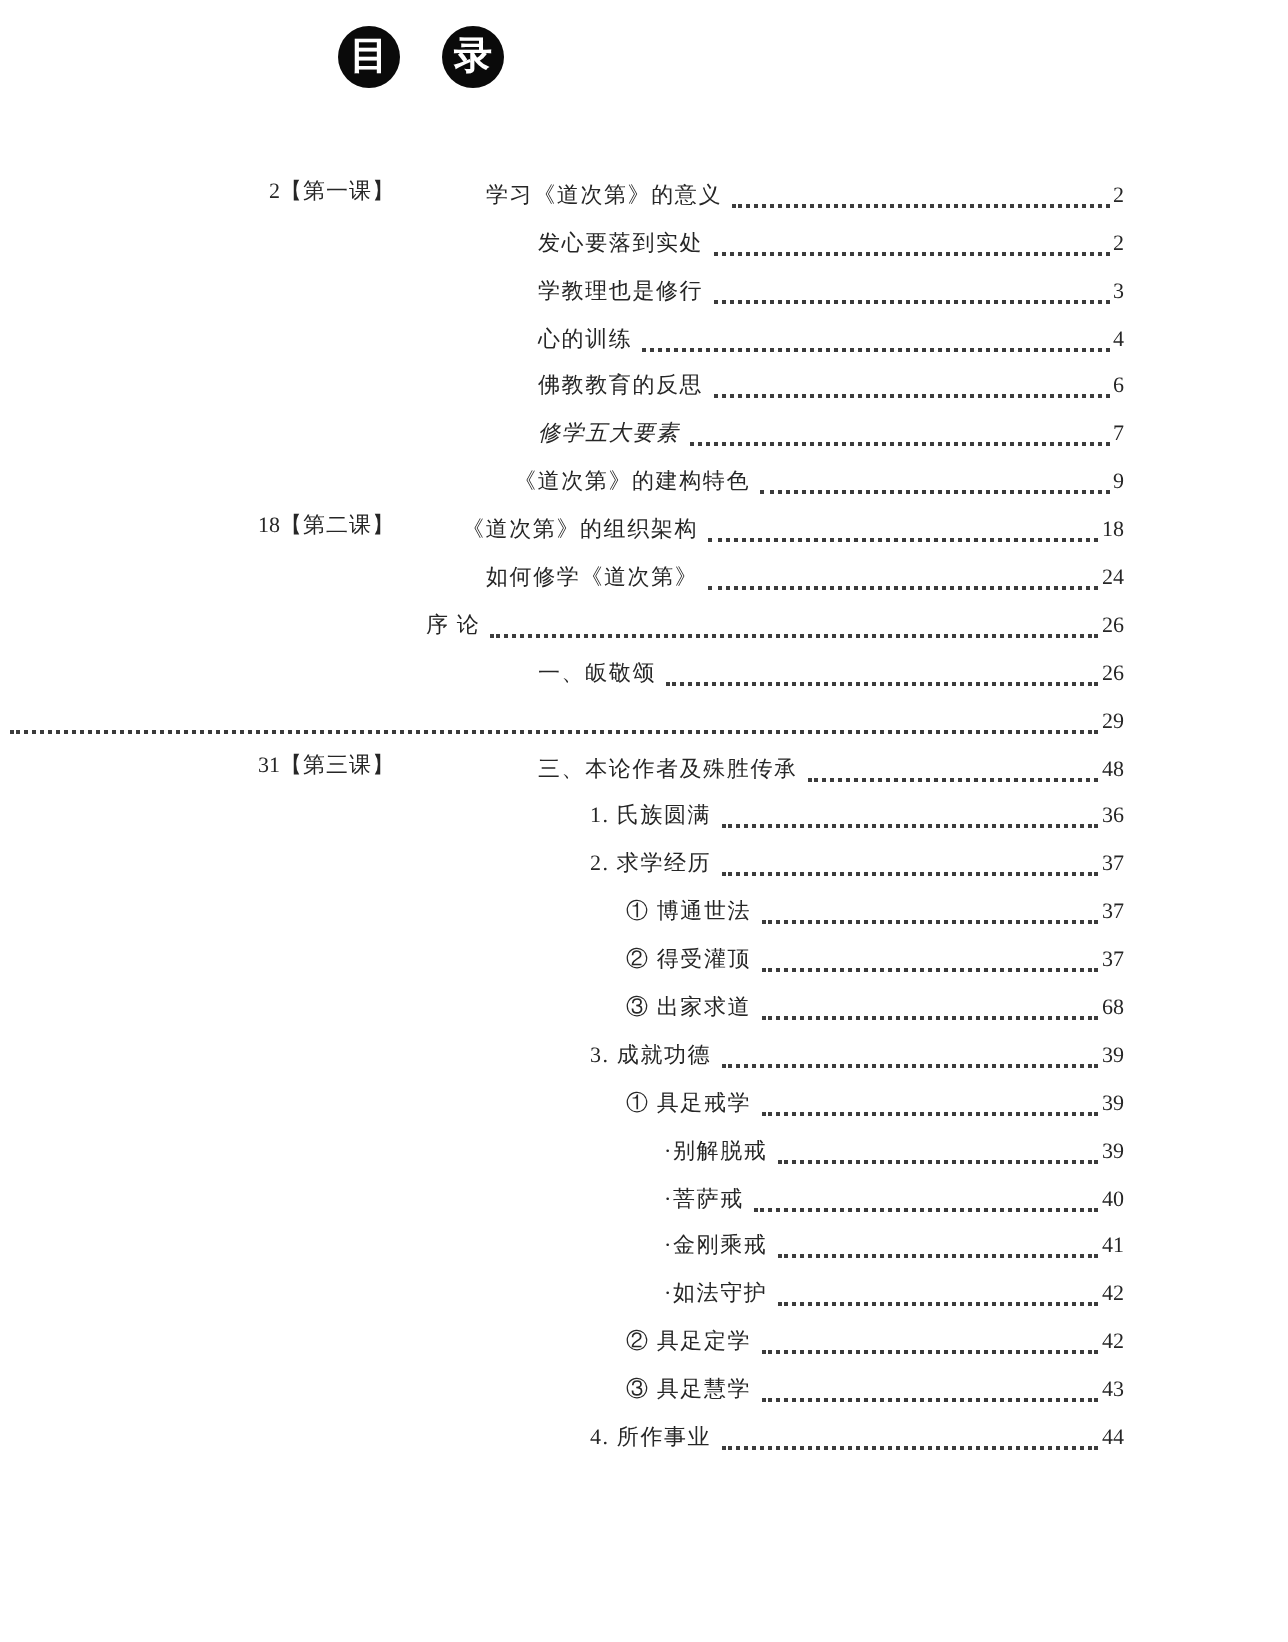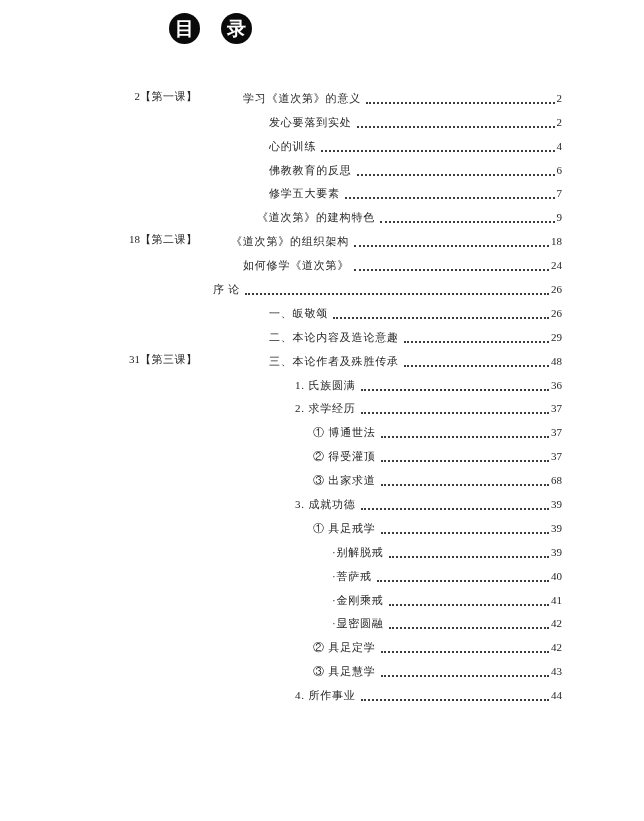--- a/index.html
+++ b/index.html
@@ -100,31 +100,36 @@
         <span class="row-title" style="margin-left: 243px;">学习《道次第》的意义</span>
         <span class="leader"></span>
         <span class="row-page">2</span>
       </div>
       <div class="row">
         <span class="row-title" style="margin-left: 269px;">发心要落到实处</span>
         <span class="leader"></span>
         <span class="row-page">2</span>
       </div>
       <div class="row">
+        <span class="row-title" style="margin-left: 269px;">学教理也是修行</span>
+        <span class="leader"></span>
+        <span class="row-page">3</span>
+      </div>
+      <div class="row">
         <span class="row-title" style="margin-left: 269px;">心的训练</span>
         <span class="leader"></span>
         <span class="row-page">4</span>
       </div>
       <div class="row">
         <span class="row-title" style="margin-left: 269px;">佛教教育的反思</span>
         <span class="leader"></span>
         <span class="row-page">6</span>
       </div>
       <div class="row">
-        <span class="row-title" style="margin-left: 269px;">修学五大要素</span>
+        <span class="row-title" style="margin-left: 269px; font-style: italic;">修学五大要素</span>
         <span class="leader"></span>
         <span class="row-page">7</span>
       </div>
       <div class="row">
         <span class="row-title" style="margin-left: 257px;">《道次第》的建构特色</span>
         <span class="leader"></span>
         <span class="row-page">9</span>
       </div>
       <div class="row">
         <span class="course-label"><span class="course-num">18</span>【第二课】</span>
@@ -141,21 +146,20 @@
         <span class="row-title" style="margin-left: 213px;">序 论</span>
         <span class="leader"></span>
         <span class="row-page">26</span>
       </div>
       <div class="row">
         <span class="row-title" style="margin-left: 269px;">一、皈敬颂</span>
         <span class="leader"></span>
         <span class="row-page">26</span>
       </div>
       <div class="row">
-        <span class="row-title" style="margin-left: 269px;">二、本论内容及造论意趣</span>
         <span class="leader"></span>
         <span class="row-page">29</span>
       </div>
       <div class="row">
         <span class="course-label"><span class="course-num">31</span>【第三课】</span>
         <span class="row-title" style="margin-left: 269px;">三、本论作者及殊胜传承</span>
         <span class="leader"></span>
         <span class="row-page">48</span>
       </div>
       <div class="row">
@@ -202,21 +206,21 @@
         <span class="row-title" style="margin-left: 332px;">·菩萨戒</span>
         <span class="leader"></span>
         <span class="row-page">40</span>
       </div>
       <div class="row">
         <span class="row-title" style="margin-left: 332px;">·金刚乘戒</span>
         <span class="leader"></span>
         <span class="row-page">41</span>
       </div>
       <div class="row">
-        <span class="row-title" style="margin-left: 332px;">·显密圆融</span>
+        <span class="row-title" style="margin-left: 332px;">·如法守护</span>
         <span class="leader"></span>
         <span class="row-page">42</span>
       </div>
       <div class="row">
         <span class="row-title" style="margin-left: 313px;">② 具足定学</span>
         <span class="leader"></span>
         <span class="row-page">42</span>
       </div>
       <div class="row">
         <span class="row-title" style="margin-left: 313px; margin-top: 42px;">③ 具足慧学</span>

